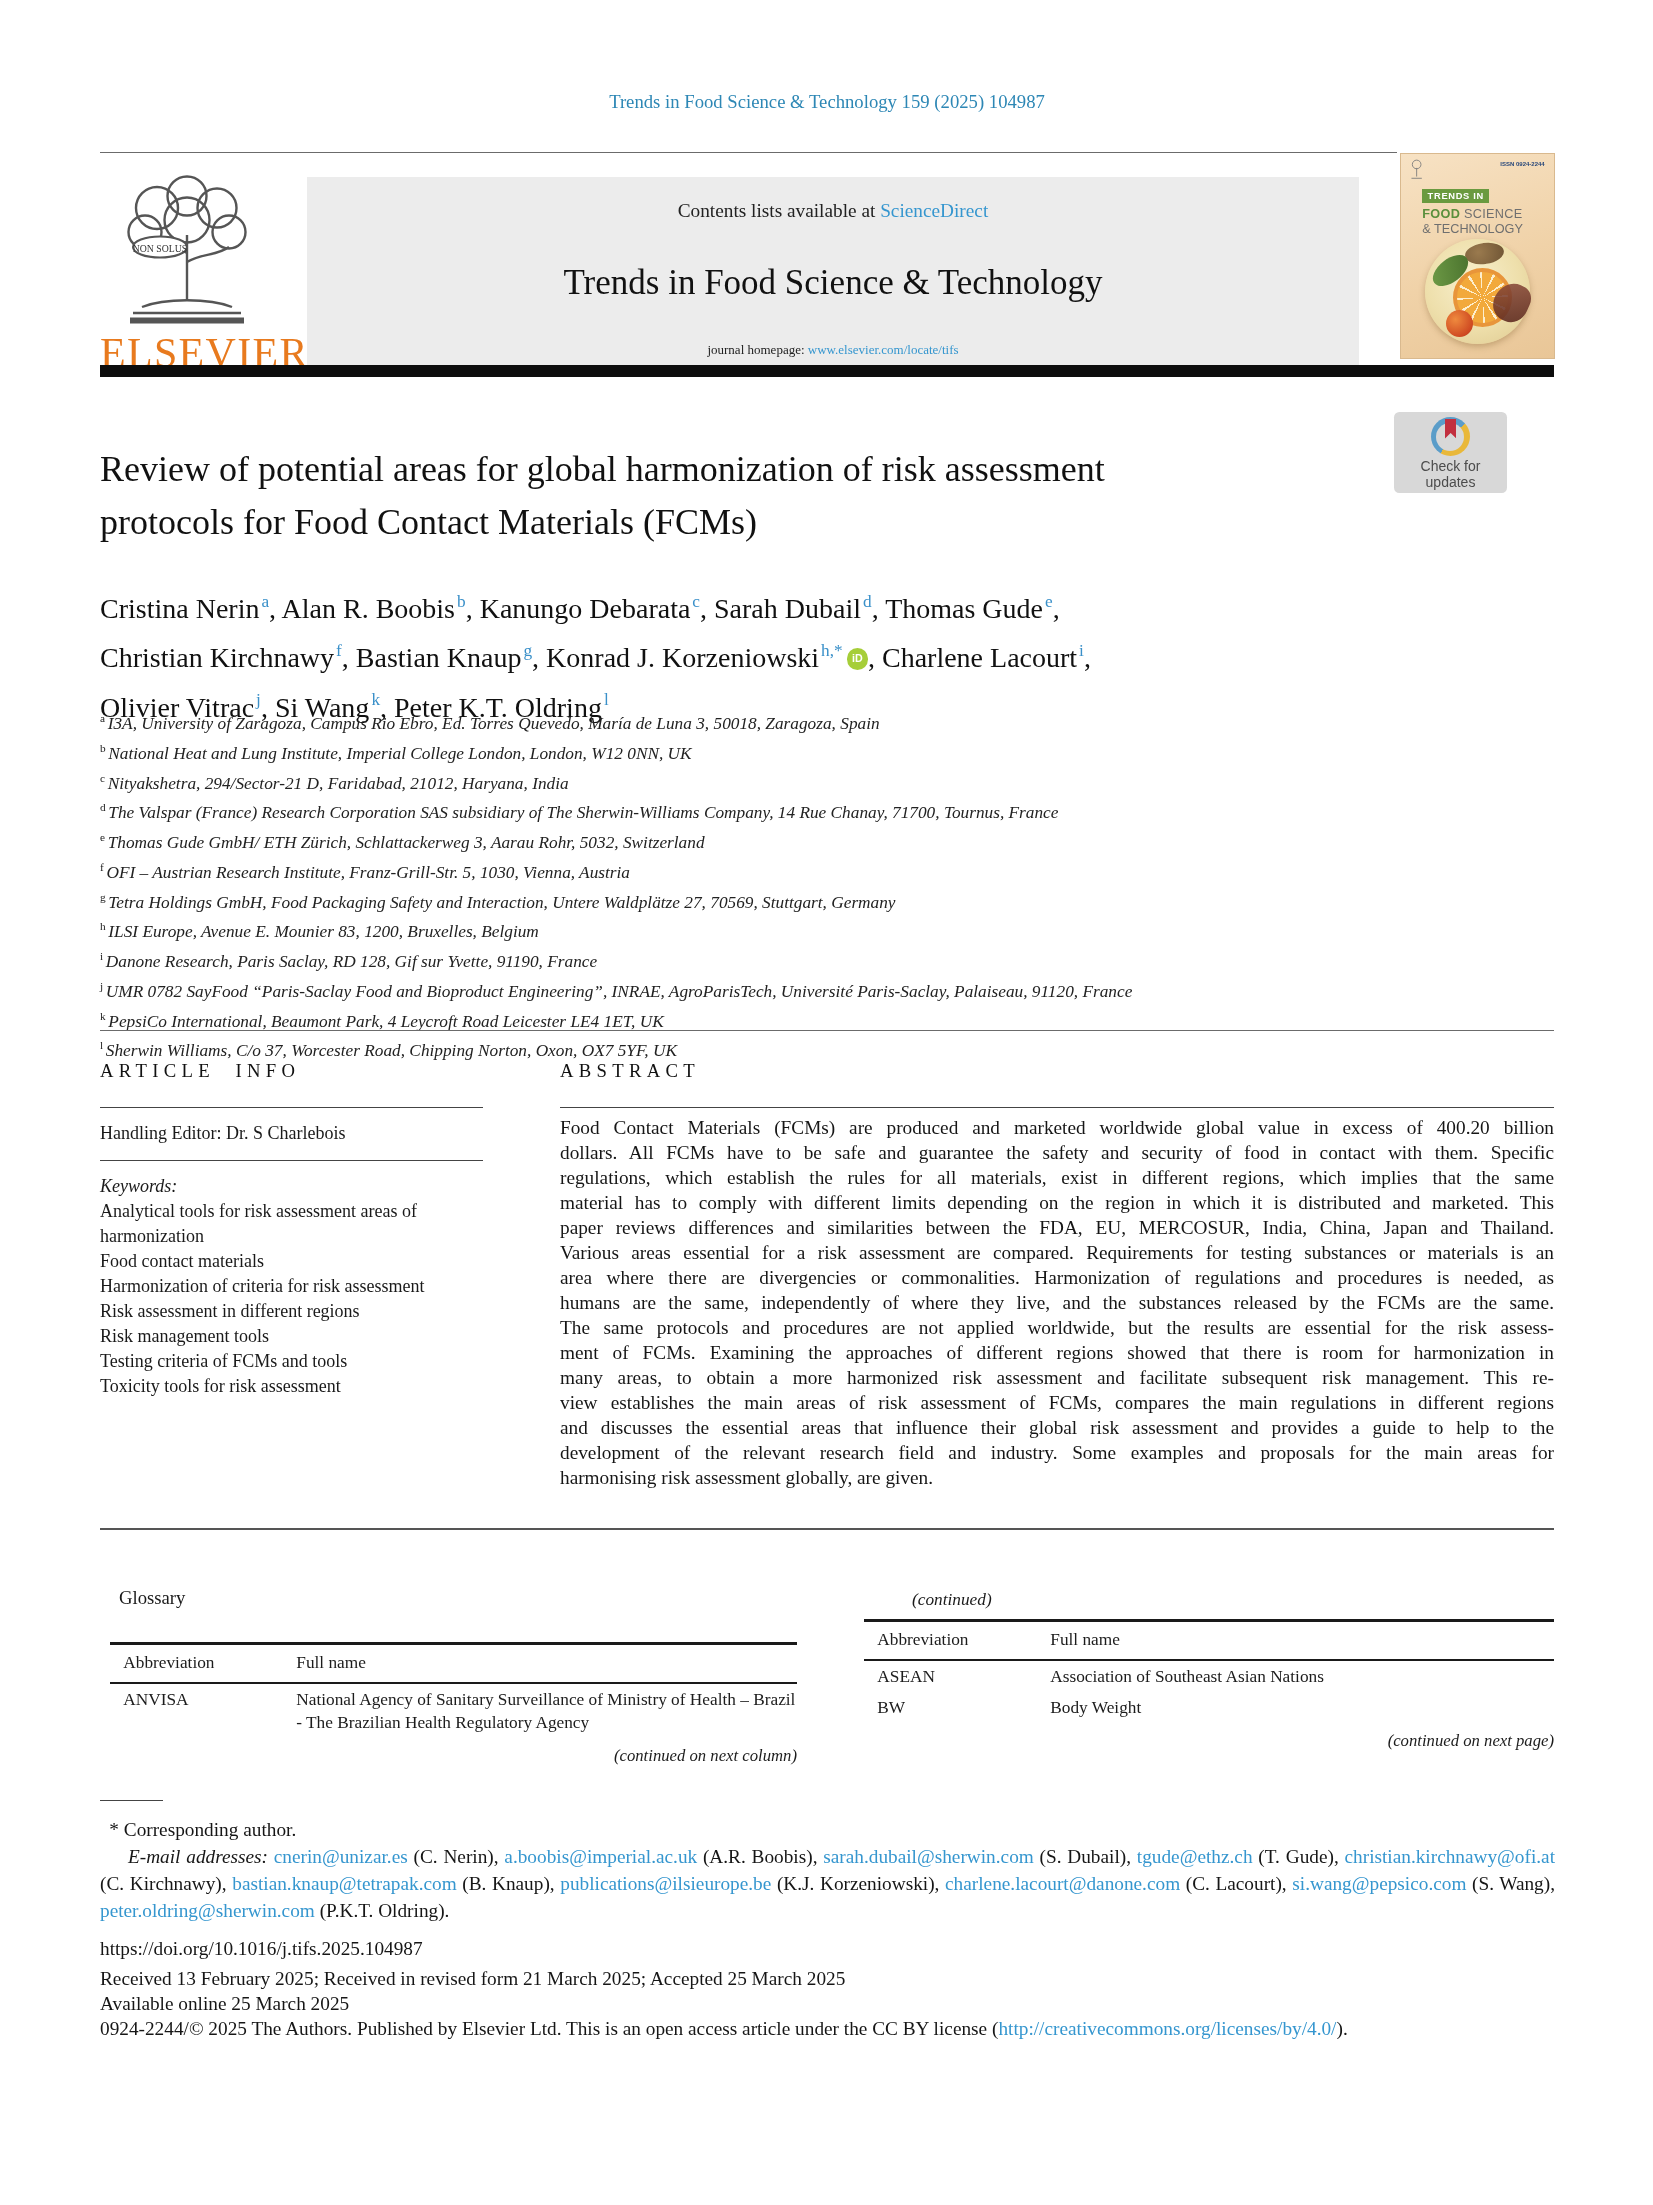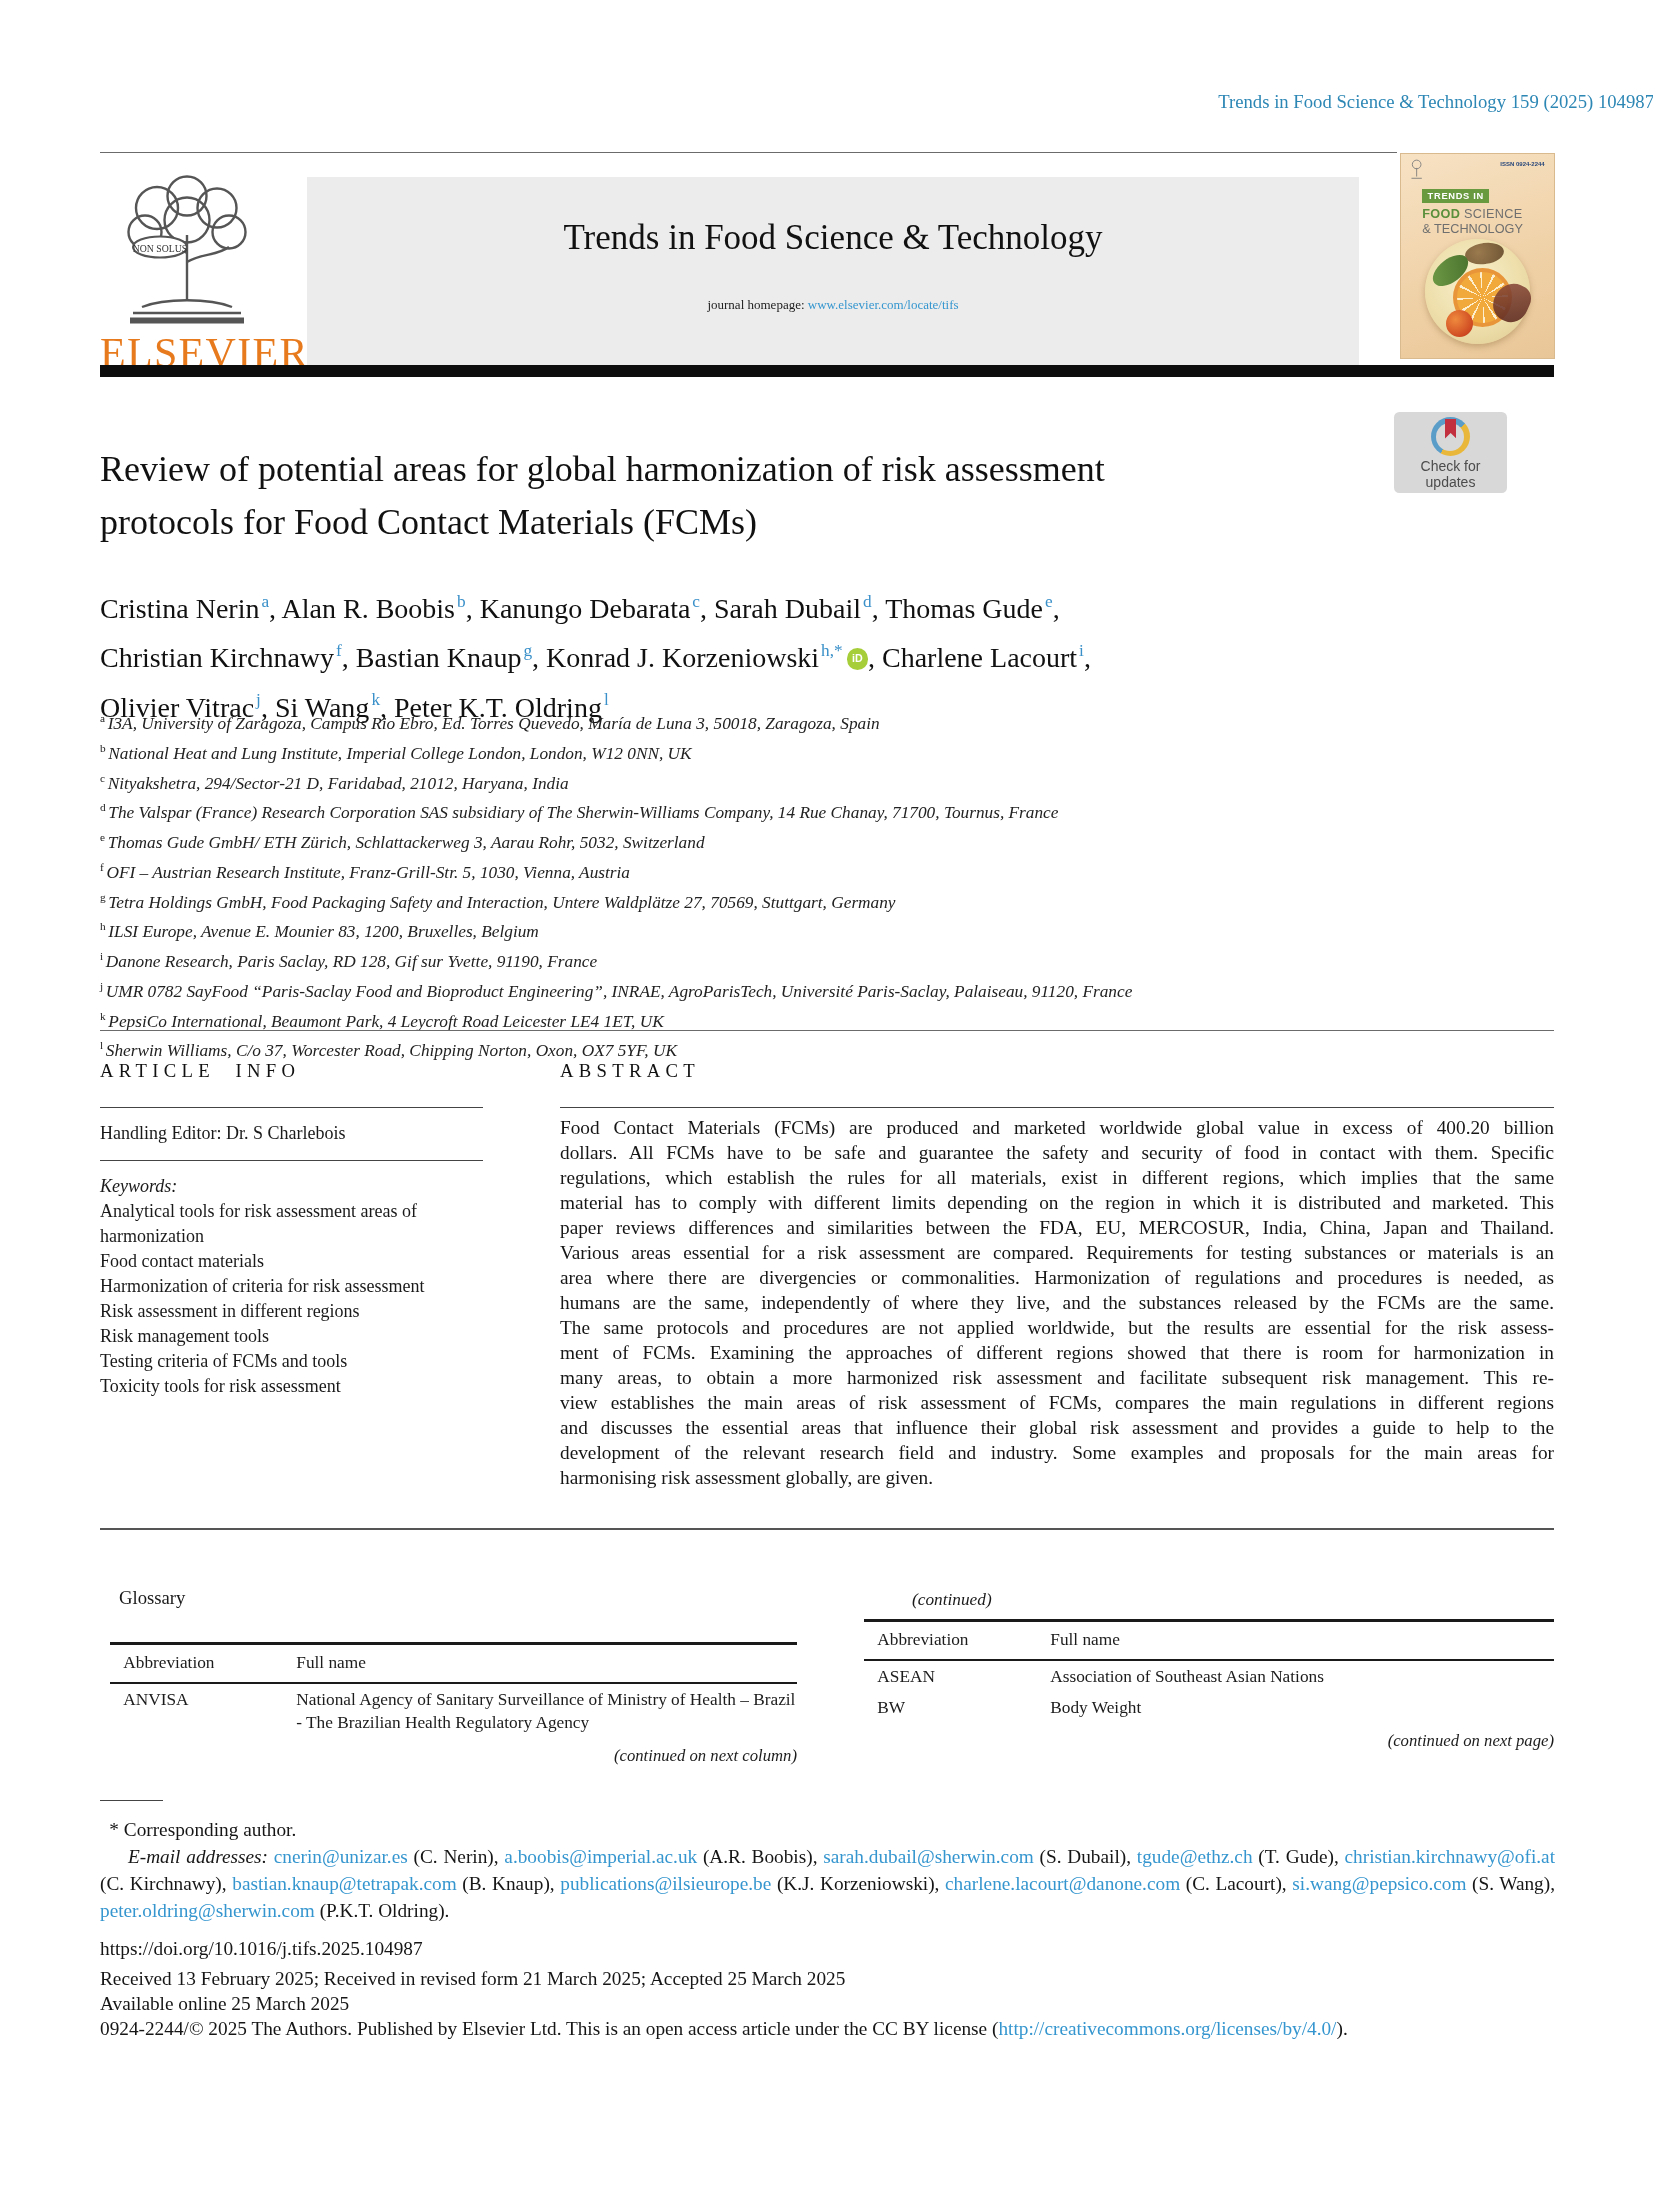--- a/index.html
+++ b/index.html
@@ -4,21 +4,21 @@
 <style>
   html,body{margin:0;padding:0;background:#888;}
   .page{position:relative;width:1654px;height:2205px;background:#ffffff;
         font-family:"Liberation Serif", serif;color:#1a1a1a;overflow:hidden;}
   .abs{position:absolute;}
   .rule{background:#6b6b6b;}
   .lnk{color:#3596cf;text-decoration:none;cursor:pointer;}
   .ital{font-style:italic;}
 
   
-  .jref{top:91px;left:0;width:100%;text-align:right;font-size:18.7px;color:#2d87b5;}
+  .jref{top:91px;left:0;width:100%;text-align:center;font-size:18.7px;color:#2d87b5;}
 
   
   .toprule{top:152px;left:100px;width:1297px;height:1.3px;}
   .logo{top:175px;left:100px;width:173px;height:197px;text-align:center;}
   .logo svg{display:block;margin:0 auto;}
   .logo .elsword{font-size:42px;letter-spacing:1.3px;color:#e87a1e;margin-top:1.3px;}
   .graybox{top:177px;left:307px;width:1052px;height:195px;background:#ececec;text-align:center;}
   .contents-line{margin-top:23px;font-size:19.3px;color:#222;}
   .jtitle{margin-top:41px;font-size:35px;color:#111;}
   .homepage{margin-top:39px;font-size:13px;color:#222;}
@@ -139,20 +139,21 @@
       <g>
         <ellipse cx="32" cy="48" rx="18" ry="7" fill="#ffffff" stroke="#555555" stroke-width="1.4"></ellipse>
         <text x="32" y="51" text-anchor="middle" font-size="6.5" font-family="Liberation Serif, serif" fill="#333333">NON SOLUS</text>
       </g>
       <rect x="12" y="95" width="76" height="4" fill="#555555"></rect>
     </svg>
     <div class="elsword">ELSEVIER</div>
   </div>
 
   <div class="abs graybox">
+    <div class="contents-line"><span>Contents lists available at </span><a class="lnk">ScienceDirect</a></div>
     <div class="jtitle">Trends in Food Science &amp; Technology</div>
     <div class="homepage"><span>journal homepage: </span><a class="lnk">www.elsevier.com/locate/tifs</a></div>
   </div>
 
   <div class="abs cover">
     <svg class="minitree" viewBox="0 0 20 26">
       <g fill="none" stroke="#7a7a7a" stroke-width="1">
         <circle cx="10" cy="6" r="5"></circle>
           <path d="M10 10 L10 20 M4 22 L16 22"></path>
       </g>

